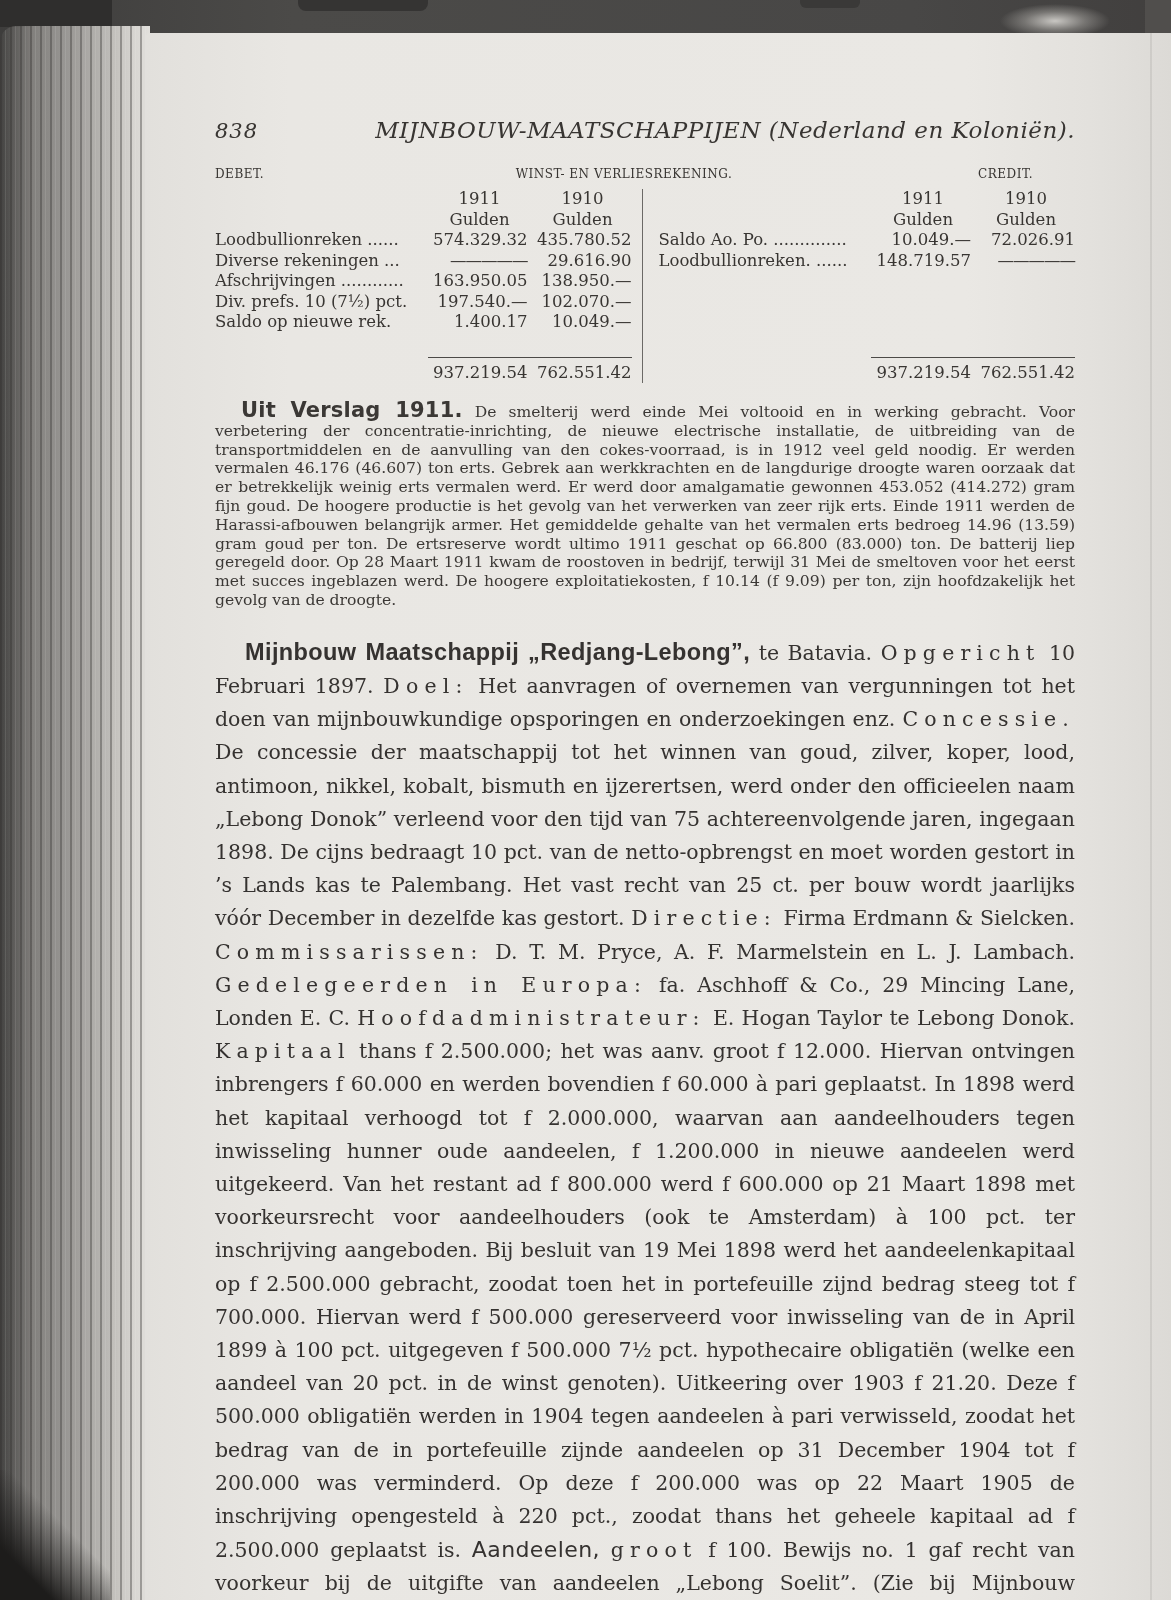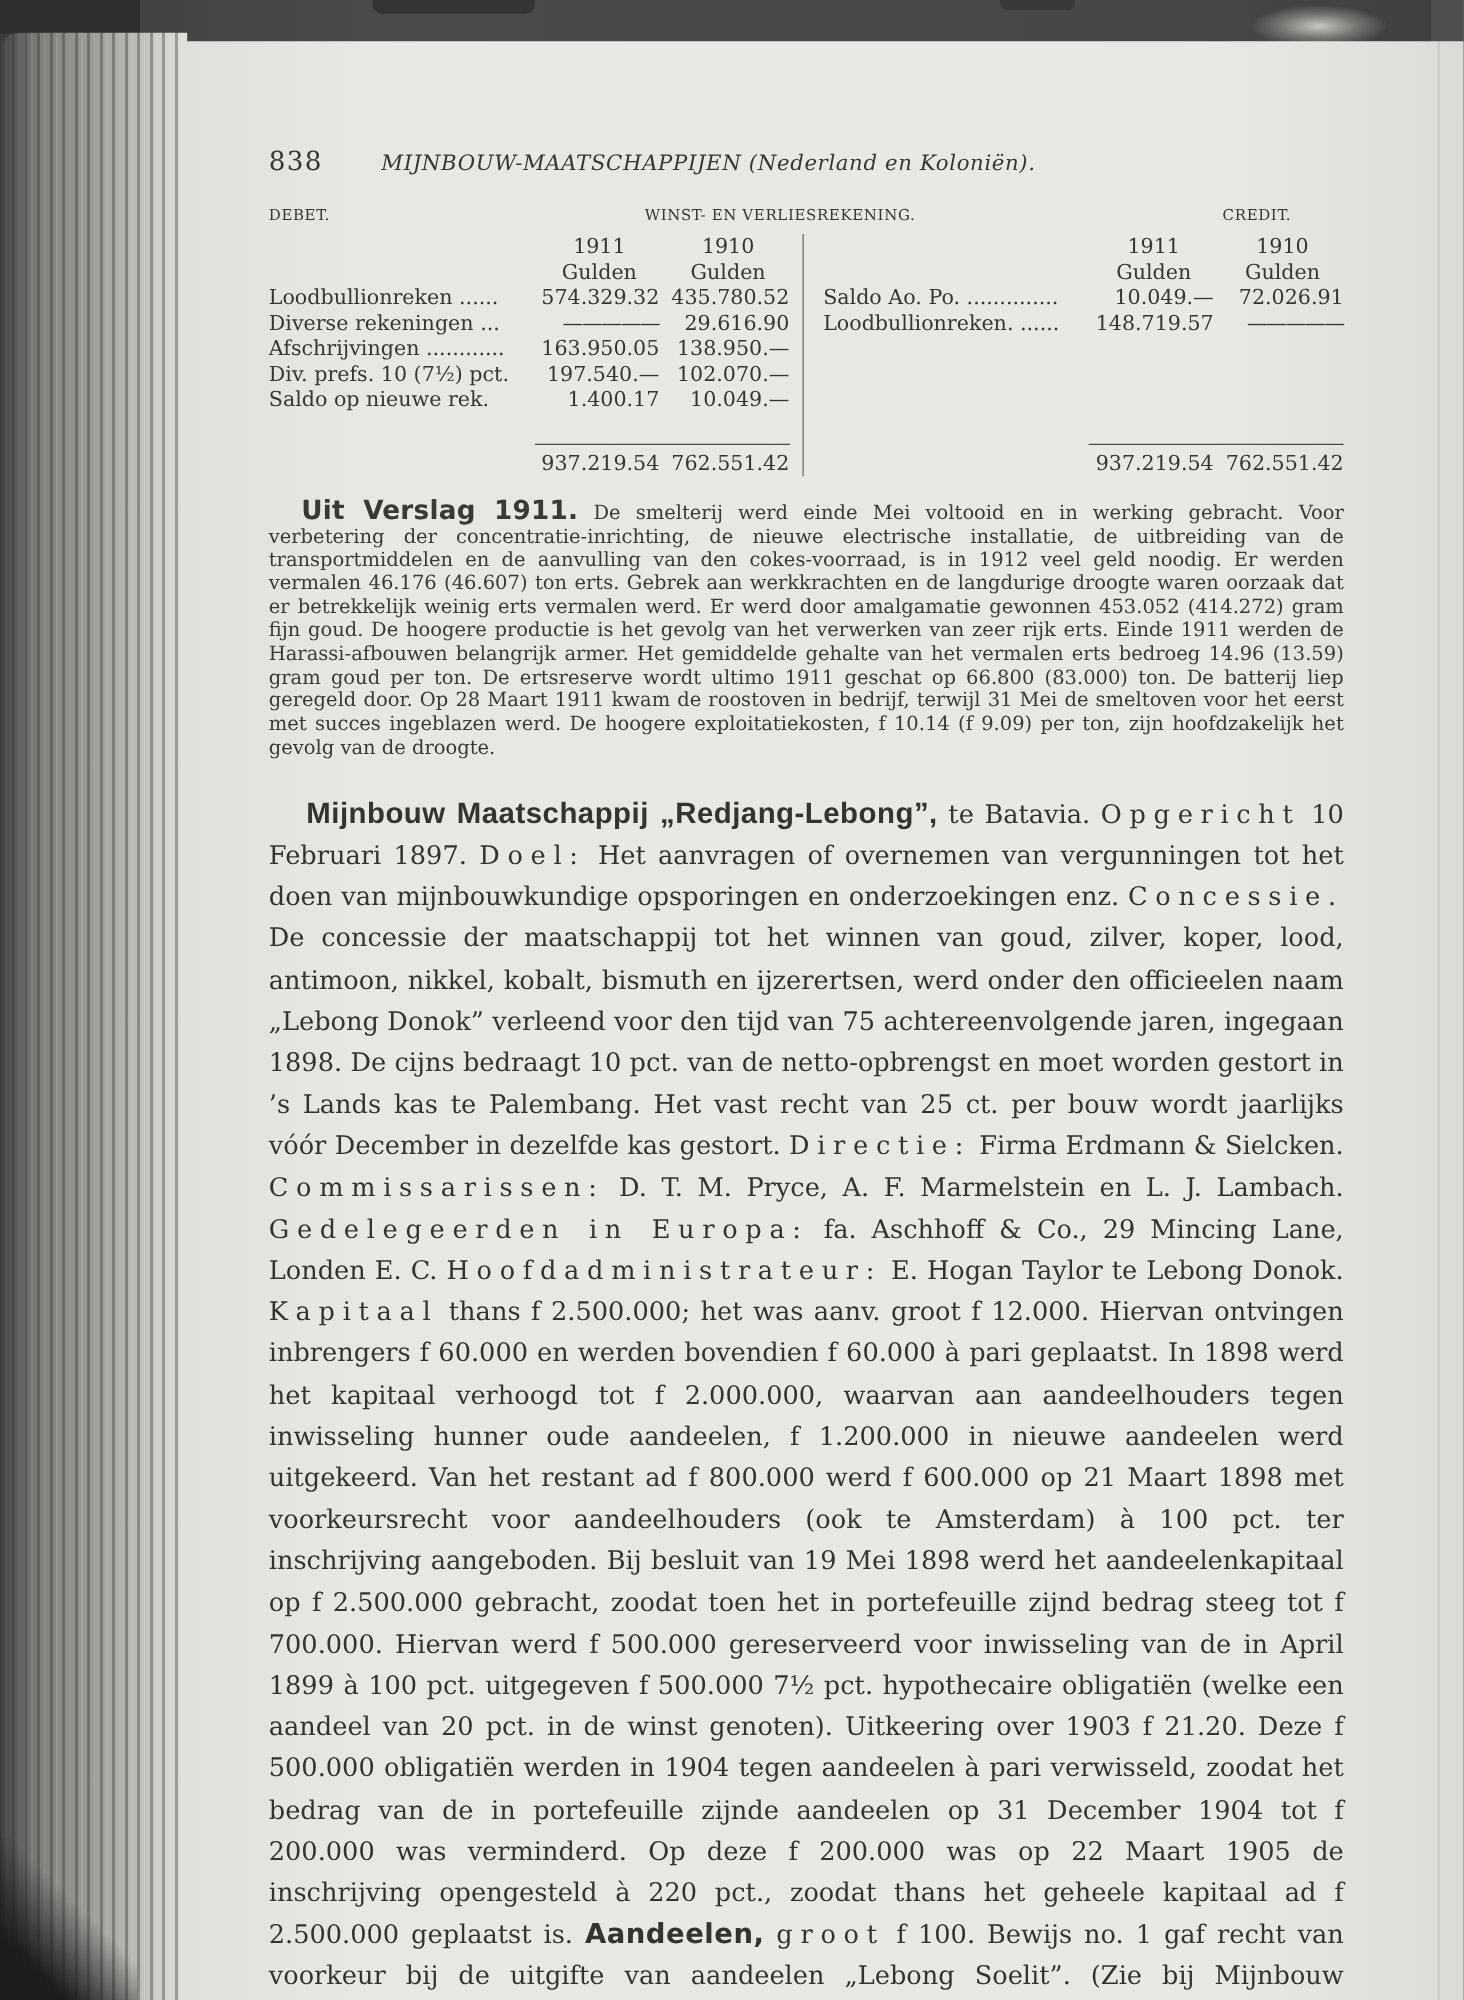--- a/index.html
+++ b/index.html
@@ -22,22 +22,22 @@
   .corner-bl{position:absolute;left:0;bottom:0;width:110px;height:130px;
     background:linear-gradient(45deg,#1d1c1b 22%,rgba(29,28,27,.55) 38%,rgba(0,0,0,0) 58%);}
   
   .page{position:absolute;left:146px;top:33px;right:0;bottom:0;
     background:linear-gradient(90deg,#e2e0dc 0%,#e9e7e3 14%,#eae8e4 80%,#e3e1dd 92%,#dcdad6 100%);
     border-top-left-radius:4px;}
   .page-fold-line{position:absolute;top:0;bottom:0;right:19px;width:2px;background:rgba(70,66,62,.10);}
   .content{position:absolute;left:69px;right:96px;top:84px;}
   
   .header-row{display:flex;align-items:baseline;font-size:21px;}
-  .page-number{width:90px;letter-spacing:1px;}
-  .running-header{flex:1;text-align:left;font-style:italic;font-size:17px;letter-spacing:.5px;white-space:nowrap;}
+  .page-number{width:90px;letter-spacing:1px;font-style:italic;}
+  .running-header{flex:1;text-align:right;font-style:italic;font-size:23px;letter-spacing:.5px;white-space:nowrap;}
   
   .table-head-row{display:flex;align-items:baseline;margin-top:24px;font-size:12px;letter-spacing:.5px;}
   .debet-label{width:210px;}
   .table-title{flex:1;text-align:center;white-space:nowrap;}
   .credit-label{width:210px;text-align:right;padding-right:42px;}
   .fin-table{display:flex;margin-top:8px;height:194px;font-size:16.5px;}
   .half{flex:1;display:flex;flex-direction:column;min-width:0;}
   .half.left{padding-right:10px;border-right:1px solid #6b6966;}
   .half.right{padding-left:16px;}
   .trow{display:grid;grid-template-columns:1fr 96px 98px;column-gap:6px;line-height:20.5px;white-space:nowrap;}
@@ -46,21 +46,21 @@
   .trow .cnum{text-align:center;}
   .totals{margin-top:auto;}
   .rule-row{display:grid;grid-template-columns:1fr 96px 98px;column-gap:10px;}
   .rule-row .rule{grid-column:2/4;border-top:1.5px solid #4c4a47;margin:0 0 5px 0;}
   .dash{letter-spacing:-1px;}
   
   .verslag{margin-top:18px;font-size:15.6px;line-height:18.8px;text-align:justify;text-indent:26px;color:#3b3835;}
   .verslag .lead{font-family:"DejaVu Sans",sans-serif;font-weight:bold;font-size:21px;letter-spacing:.2px;}
   .company{margin-top:26px;font-size:20.5px;line-height:33.2px;text-align:justify;text-indent:30px;color:#353230;}
   .company .hd-lg{font-family:Liberation Sans, sans-serif;font-weight:bold;font-size:23.5px;letter-spacing:.4px;}
-  .company .hd{font-family:"DejaVu Sans",sans-serif;font-weight:bold;font-size:22px;letter-spacing:.4px;}
+  .company .hd{font-family:"DejaVu Sans",sans-serif;font-weight:normal;font-size:22px;letter-spacing:.4px;}
   .company .sp{letter-spacing:.30em;}
 </style>
 </head>
 <body>
 
 <div class="corner-tl"></div>
 <div class="notch-top"></div>
 <div class="notch-top2"></div>
 <div class="clip-highlight"></div>
 <div class="corner-tr"></div>

